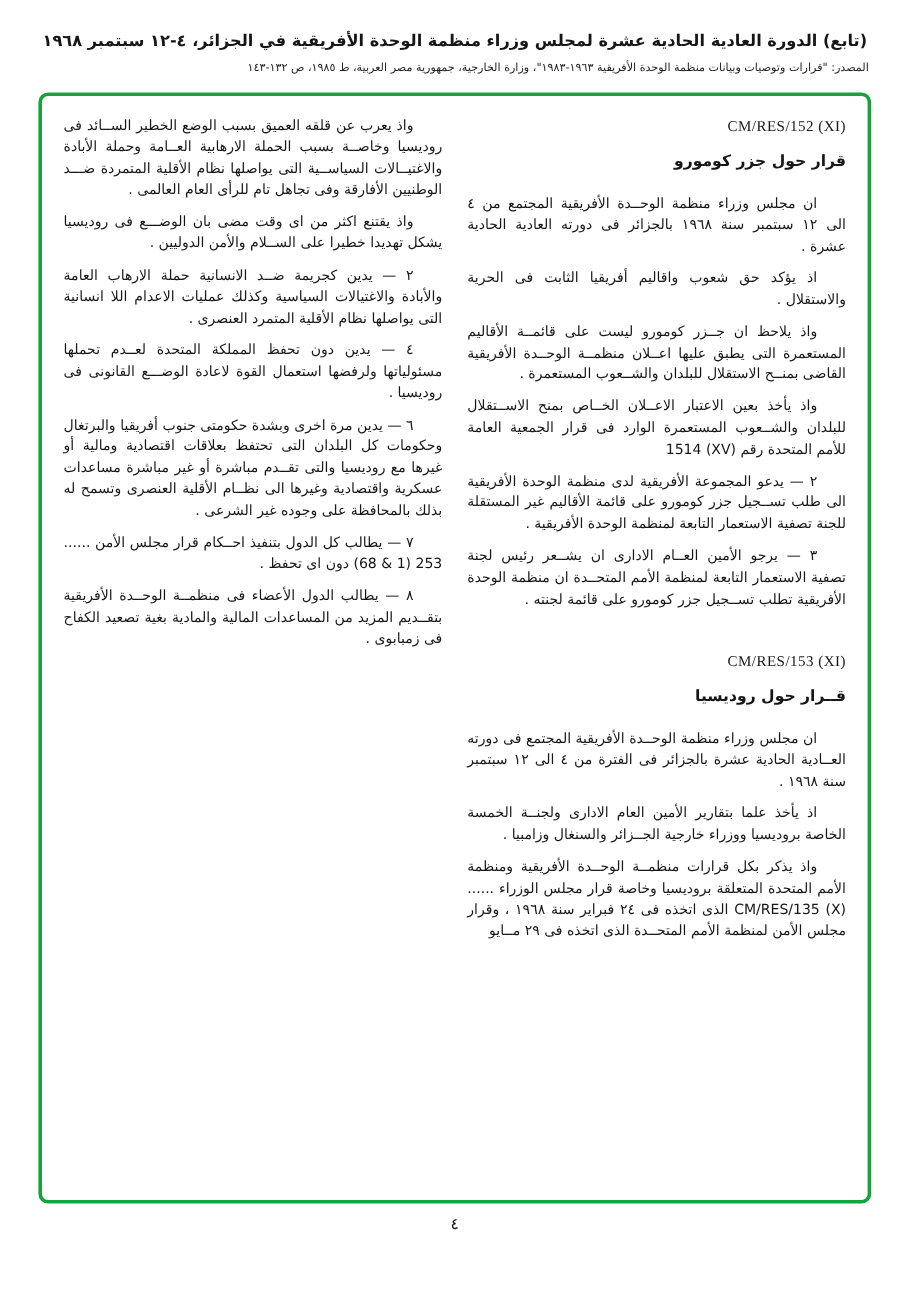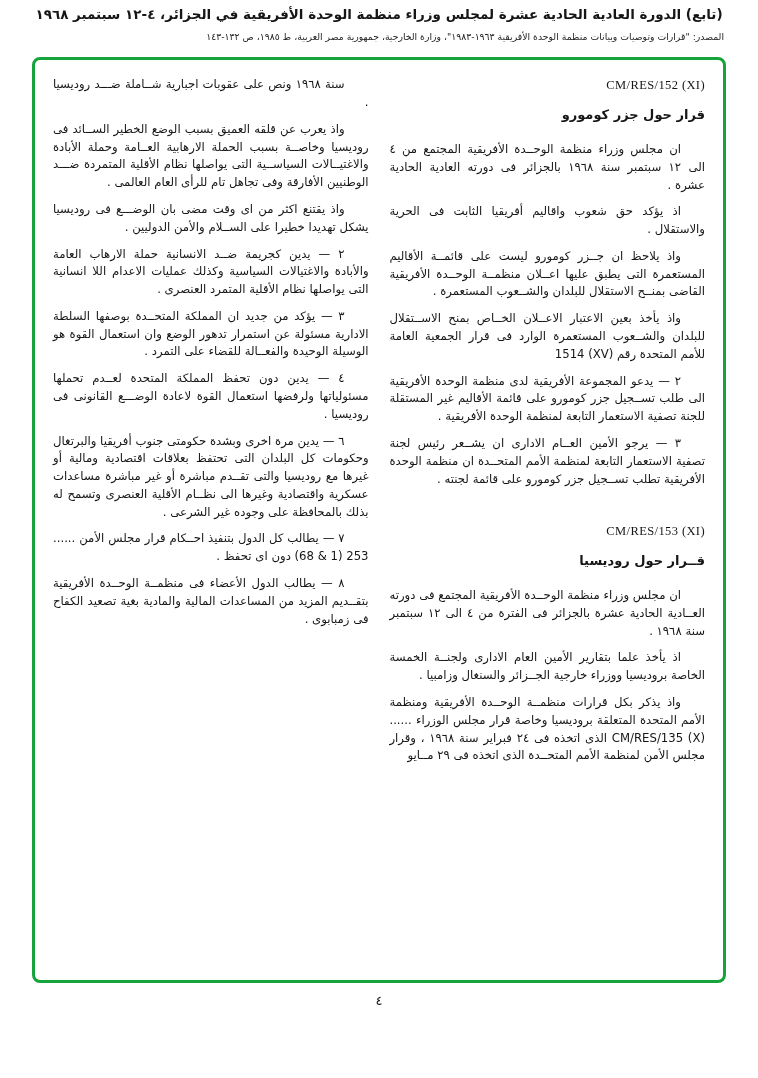--- a/index.html
+++ b/index.html
@@ -10,21 +10,21 @@
     height: 1078px;
     overflow: hidden;
     font-family: "DejaVu Sans", sans-serif;
     color: #161616;
   }
   .page {
     width: 758px;
     height: 1078px;
     position: relative;
     box-sizing: border-box;
-    padding-top: 4px;
+    padding-top: 24px;
   }
   .header-title {
     direction: rtl;
     text-align: center;
     font-weight: bold;
     font-size: 13.5px;
     line-height: 1.5;
     padding: 0 26px;
   }
   .source-line {
@@ -108,25 +108,23 @@
           <div class="block para">واذ يأخذ بعين الاعتبار الاعــلان الخــاص بمنح الاســتقلال للبلدان والشــعوب المستعمرة الوارد فى قرار الجمعية العامة للأمم المتحدة رقم (XV) 1514</div>
           <div class="block para">٢ — يدعو المجموعة الأفريقية لدى منظمة الوحدة الأفريقية الى طلب تســجيل جزر كومورو على قائمة الأقاليم غير المستقلة للجنة تصفية الاستعمار التابعة لمنظمة الوحدة الأفريقية .</div>
           <div class="block para">٣ — يرجو الأمين العــام الادارى ان يشــعر رئيس لجنة تصفية الاستعمار التابعة لمنظمة الأمم المتحــدة ان منظمة الوحدة الأفريقية تطلب تســجيل جزر كومورو على قائمة لجنته .</div>
           <div class="block code" dir="ltr">CM/RES/153 (XI)</div>
           <div class="block title">قــرار حول روديسيا</div>
           <div class="block para">ان مجلس وزراء منظمة الوحــدة الأفريقية المجتمع فى دورته العــادية الحادية عشرة بالجزائر فى الفترة من ٤ الى ١٢ سبتمبر سنة ١٩٦٨ .</div>
           <div class="block para">اذ يأخذ علما بتقارير الأمين العام الادارى ولجنــة الخمسة الخاصة بروديسيا ووزراء خارجية الجــزائر والسنغال وزامبيا .</div>
           <div class="block para">واذ يذكر بكل قرارات منظمــة الوحــدة الأفريقية ومنظمة الأمم المتحدة المتعلقة بروديسيا وخاصة قرار مجلس الوزراء ...... CM/RES/135 (X) الذى اتخذه فى ٢٤ فبراير سنة ١٩٦٨ ، وقرار مجلس الأمن لمنظمة الأمم المتحــدة الذى اتخذه فى ٢٩ مــايو</div>
         </div>
       <div class="col">
-          <div class="block para">سنة ١٩٦٨ ونص على عقوبات اجبارية شــاملة ضـــد روديسيا .</div>
           <div class="block para">واذ يعرب عن قلقه العميق بسبب الوضع الخطير الســائد فى روديسيا وخاصــة بسبب الحملة الارهابية العــامة وحملة الأبادة والاغتيــالات السياســية التى يواصلها نظام الأقلية المتمردة ضـــد الوطنيين الأفارقة وفى تجاهل تام للرأى العام العالمى .</div>
           <div class="block para">واذ يقتنع اكثر من اى وقت مضى بان الوضـــع فى روديسيا يشكل تهديدا خطيرا على الســلام والأمن الدوليين .</div>
           <div class="block para">٢ — يدين كجريمة ضــد الانسانية حملة الارهاب العامة والأبادة والاغتيالات السياسية وكذلك عمليات الاعدام اللا انسانية التى يواصلها نظام الأقلية المتمرد العنصرى .</div>
-          <div class="block para">٣ — يؤكد من جديد ان المملكة المتحــدة بوصفها السلطة الادارية مسئولة عن استمرار تدهور الوضع وان استعمال القوة هو الوسيلة الوحيدة والفعــالة للقضاء على التمرد .</div>
           <div class="block para">٤ — يدين دون تحفظ المملكة المتحدة لعــدم تحملها مسئولياتها ولرفضها استعمال القوة لاعادة الوضـــع القانونى فى روديسيا .</div>
           <div class="block para">٦ — يدين مرة اخرى وبشدة حكومتى جنوب أفريقيا والبرتغال وحكومات كل البلدان التى تحتفظ بعلاقات اقتصادية ومالية أو غيرها مع روديسيا والتى تقــدم مباشرة أو غير مباشرة مساعدات عسكرية واقتصادية وغيرها الى نظــام الأقلية العنصرى وتسمح له بذلك بالمحافظة على وجوده غير الشرعى .</div>
           <div class="block para">٧ — يطالب كل الدول بتنفيذ احــكام قرار مجلس الأمن ...... 253 (1 &amp; 68) دون اى تحفظ .</div>
           <div class="block para">٨ — يطالب الدول الأعضاء فى منظمــة الوحــدة الأفريقية بتقــديم المزيد من المساعدات المالية والمادية بغية تصعيد الكفاح فى زمبابوى .</div>
         </div>
     </div>
   </div>
 
   <div class="page-number">٤</div>
 

